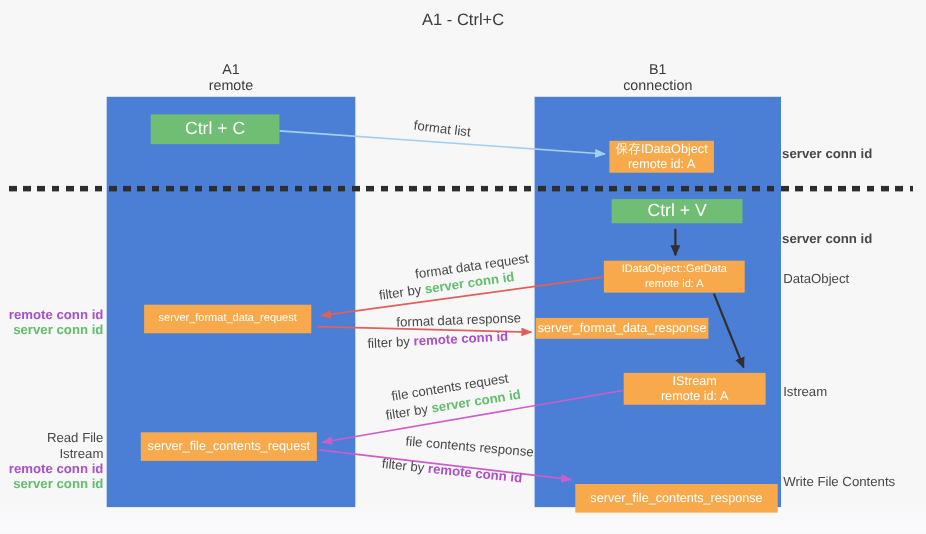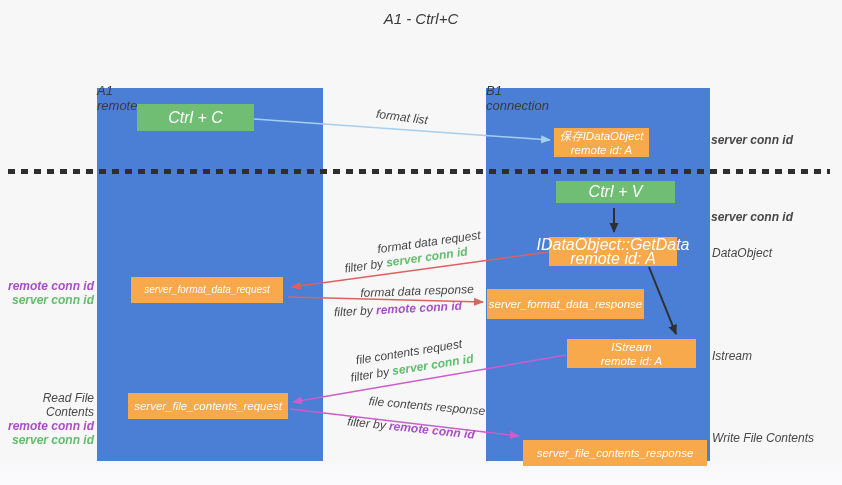--- a/index.html
+++ b/index.html
@@ -1,39 +1,39 @@
 <!DOCTYPE html>
 <html style="--lane-blue: #4a7fd5; --box-orange: #f8a94c; --box-green: #6fbe74; --arrow-lightblue: #a5cfee; --arrow-black: #2f2f2f; --arrow-red: #e0605c; --arrow-magenta: #cb5ecb; --label-green: #62bd6c; --label-purple: #aa4fc8;"><head>
 <meta charset="utf-8">
 <style>
   html,body{margin:0;padding:0;}
   body{font-family:"Liberation Sans",sans-serif;background:#f7f7f8;}
   .canvas{position:relative;width:842px;height:485px;overflow:hidden;
-          background:linear-gradient(180deg,#f7f7f8 0,#f7f7f8 94%,#fbfbfd 100%);font-style:italic;}
+          background:linear-gradient(180deg,#f7f7f8 0,#f7f7f8 94%,#fbfbfd 100%);}
   .title{position:absolute;left:0;right:0;top:9px;text-align:center;
          font-size:15px;line-height:20px;color:#3b3b3b;z-index:3;}
   .lane{position:absolute;background:var(--lane-blue,#4a7fd5);z-index:1;}
   .lane-a{left:97px;top:88px;width:226px;height:373px;}
   .lane-b{left:486px;top:88px;width:224px;height:373px;}
-  .lane-header{position:absolute;font-size:13px;line-height:15px;color:#3b3b3b;z-index:3;margin-top:28px;}
+  .lane-header{position:absolute;text-align:center;font-size:13px;line-height:15px;color:#3b3b3b;z-index:3;}
   .header-a{left:97px;width:226px;top:55px;}
   .header-b{left:486px;width:224px;top:55px;}
   .divider{position:absolute;left:8px;top:169px;width:822px;height:5px;z-index:2;
            background:repeating-linear-gradient(90deg,#2e2e2e 0 7px,transparent 7px 13px);}
   .arrows{position:absolute;left:0;top:0;width:842px;height:485px;z-index:2;pointer-events:none;}
   .node{position:absolute;z-index:3;display:flex;flex-direction:column;align-items:center;
         justify-content:center;color:#fff;text-align:center;font-size:16px;line-height:14px;white-space:nowrap;}
   .node.green{background:var(--box-green,#6fbe74);}
   .node.orange{background:var(--box-orange,#f8a94c);}
   .n-ctrl-c{left:137px;top:104px;width:117px;height:27px;}
   .n-save{left:554px;top:128px;width:95px;height:29px;font-size:11.5px;}
   .n-ctrl-v{left:556px;top:181px;width:119px;height:22px;}
-  .n-getdata{left:549px;top:237px;width:128px;height:29px;font-size:16px;justify-content:center;}
+  .n-getdata{left:549px;top:237px;width:128px;height:29px;font-size:10px;justify-content:center;}
   .n-freq{left:131px;top:277px;width:152px;height:26px;font-size:10px;}
-  .n-fresp{left:487px;top:289px;width:157px;height:30px;font-size:11.5px;}
+  .n-fresp{left:487px;top:289px;width:157px;height:19px;font-size:11.5px;}
   .n-istream{left:567px;top:339px;width:129px;height:29px;font-size:11.5px;}
   .n-creq{left:128px;top:393px;width:160px;height:26px;font-size:11.5px;}
   .n-cresp{left:523px;top:440px;width:184px;height:26px;font-size:11.5px;}
   .elabel{position:absolute;z-index:3;font-size:12px;color:#474747;white-space:nowrap;}
   .green-t{color:var(--label-green,#62bd6c);font-weight:bold;}
   .purple-t{color:var(--label-purple,#aa4fc8);font-weight:bold;}
   .side{position:absolute;z-index:3;font-size:12px;color:#474747;white-space:nowrap;}
   .left-group{position:absolute;z-index:3;left:0;width:94px;text-align:right;font-size:12px;line-height:14px;}
   .arrow-blue{stroke:var(--arrow-lightblue,#a5cfee);}
   .arrow-black{stroke:var(--arrow-black,#2f2f2f);}
@@ -140,18 +140,18 @@
   <div class="side green-t" style="left:711px;top:210px;">server conn id</div>
   <div class="side" style="left:712px;top:246px;">DataObject</div>
   <div class="side" style="left:712px;top:349px;">Istream</div>
   <div class="side" style="left:712px;top:431px;">Write File Contents</div>
 
   <div class="left-group" style="top:279px;">
     <div class="purple-t">remote conn id</div>
     <div class="green-t">server conn id</div>
   </div>
   <div class="left-group" style="top:391px;color:#474747;">
-    <div>Read File Contents</div>
+    <div>Read File Istream</div>
     <div class="purple-t">remote conn id</div>
     <div class="green-t">server conn id</div>
   </div>
 
 </div>
 
 </body></html>

